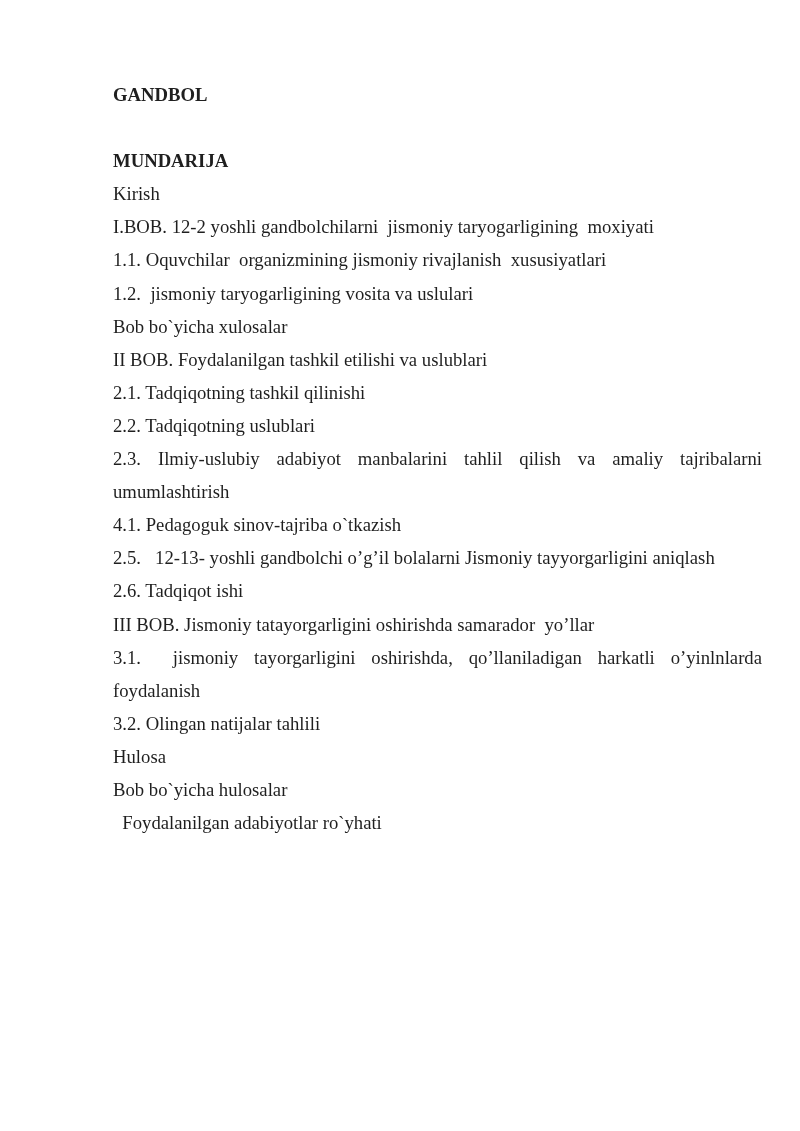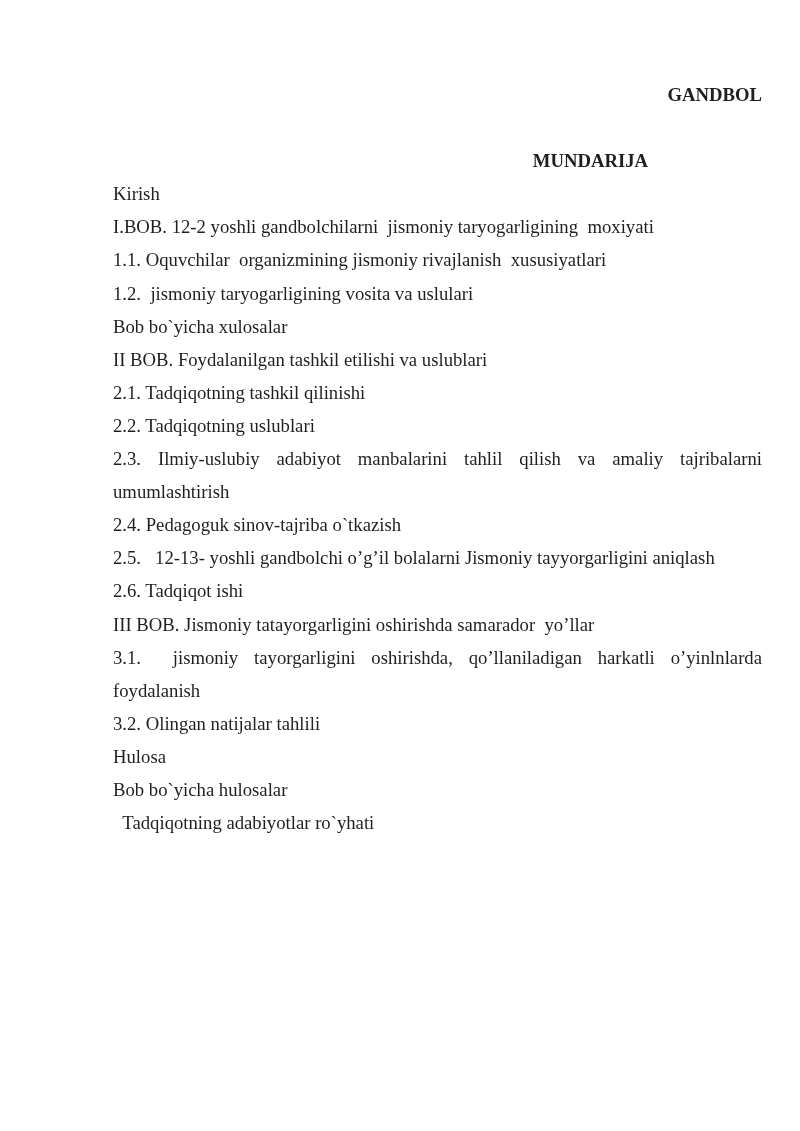--- a/index.html
+++ b/index.html
@@ -24,21 +24,21 @@
     font-size: 18.7px;
     line-height: 33.1px;
   }
   .content p {
     margin: 0;
     padding: 0;
     white-space: pre-wrap;
   }
   .center-bold {
     font-weight: 700;
-    text-align: right;
+    text-align: left;
   }
   .shift-left {
     
     margin-right: 114px !important;
   }
   .blank-line {
     height: 33.1px;
   }
   .justify {
     text-align: justify;
@@ -59,24 +59,24 @@
 
     <p>Kirish</p>
     <p>I.BOB. 12-2 yoshli gandbolchilarni  jismoniy taryogarligining  moxiyati</p>
     <p>1.1. Oquvchilar  organizmining jismoniy rivajlanish  xususiyatlari</p>
     <p>1.2.  jismoniy taryogarligining vosita va uslulari</p>
     <p>Bob bo`yicha xulosalar</p>
     <p>II BOB. Foydalanilgan tashkil etilishi va uslublari</p>
     <p>2.1. Tadqiqotning tashkil qilinishi</p>
     <p>2.2. Tadqiqotning uslublari</p>
     <p class="justify">2.3. Ilmiy-uslubiy adabiyot manbalarini tahlil qilish va amaliy tajribalarni umumlashtirish</p>
-    <p>2.4. Pedagoguk sinov-tajriba o`tkazish</p>
+    <p>4.1. Pedagoguk sinov-tajriba o`tkazish</p>
     <p>2.5.   12-13- yoshli gandbolchi o’g’il bolalarni Jismoniy tayyorgarligini aniqlash</p>
     <p>2.6. Tadqiqot ishi</p>
     <p>III BOB. Jismoniy tatayorgarligini oshirishda samarador  yo’llar</p>
     <p class="justify">3.1.&nbsp; jismoniy tayorgarligini oshirishda, qo’llaniladigan harkatli o’yinlnlarda foydalanish</p>
     <p>3.2. Olingan natijalar tahlili</p>
     <p>Hulosa</p>
     <p>Bob bo`yicha hulosalar</p>
-    <p>  Tadqiqotning adabiyotlar ro`yhati</p>
+    <p>  Foydalanilgan adabiyotlar ro`yhati</p>
 
   </div>
 </div>
 
 </body></html>

